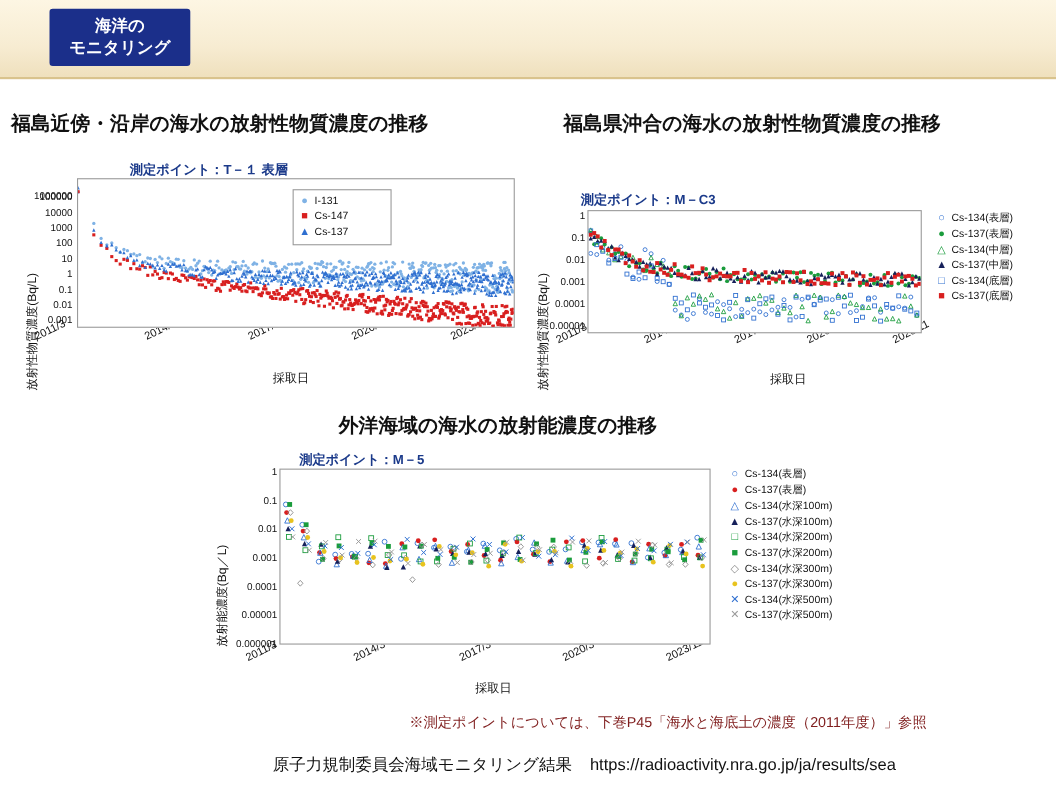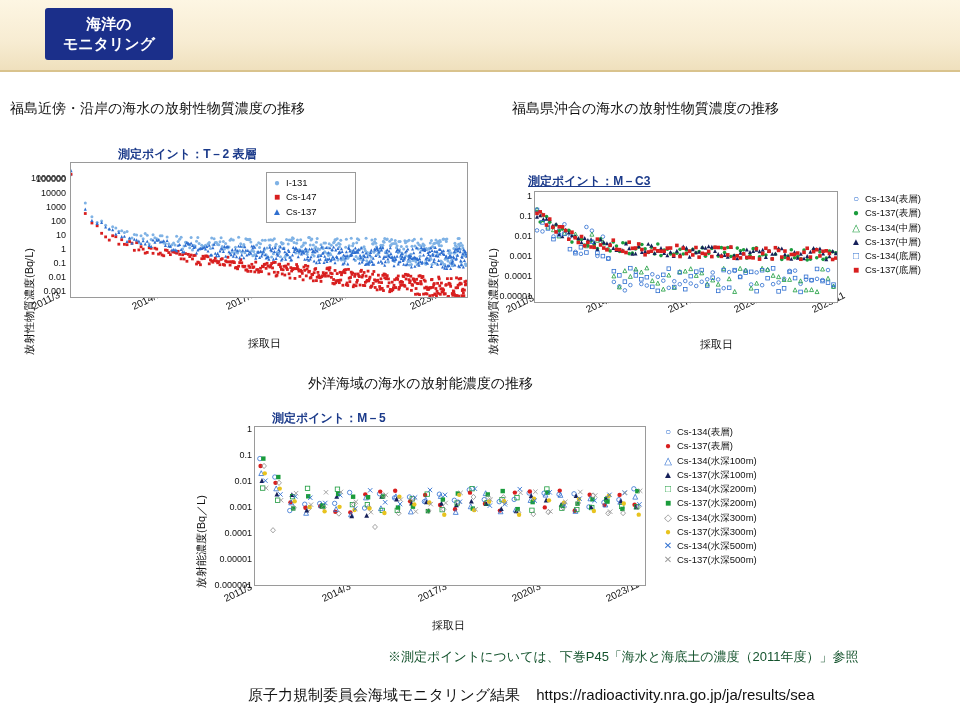--- a/index.html
+++ b/index.html
@@ -35,21 +35,21 @@
   }
   .header-title {
     position: absolute; left: 188px; top: 14px;
     font-size: 30px; font-weight: bold; color: #1a1a1a;
     letter-spacing: 1px;
   }
 
   
   .sec-title {
     position: absolute;
-    font-size: 14px; font-weight: normal; color: #111111;
+    font-size: 18px; font-weight: bold; color: #111111;
     white-space: nowrap;
   }
   #t-left  { left: 10px;  top: 100px; }
   #t-right { left: 512px; top: 100px; }
   #t-bottom{ left: 308px; top: 375px; }
 
   .note-box {
     position: absolute; left: 484px; top: 133px;
     width: 468px; height: 26px;
     border: 1px solid #2f6f2f;
@@ -108,22 +108,22 @@
     padding: 3px 5px;
     font-size: 9.5px; color: #111;
     line-height: 1.5;
   }
   .legend-box.plain { border: none; }
   .legend-row { display: flex; align-items: center; gap: 4px; white-space: nowrap; }
   .lg-mark { width: 10px; text-align: center; font-size: 10px; line-height: 1; }
 
   
   .footnote {
-    position: absolute; left: 388px; top: 648px;
-    font-size: 13px; color: #14532d; white-space: nowrap;
+    position: absolute; left: 372px; top: 648px;
+    font-size: 13px; color: #7f1d1d; white-space: nowrap;
   }
   .source {
     position: absolute; left: 248px; top: 686px;
     font-size: 15px; color: #111; white-space: nowrap;
   }
   .source .url { margin-left: 12px; }
 </style>
 </head>
 <body>
 
@@ -134,21 +134,21 @@
     <span>海洋の</span>
     <span>モニタリング</span>
   </div>
 
   <div class="sec-title" id="t-left">福島近傍・沿岸の海水の放射性物質濃度の推移</div>
   <div class="sec-title" id="t-right">福島県沖合の海水の放射性物質濃度の推移</div>
   <div class="sec-title" id="t-bottom">外洋海域の海水の放射能濃度の推移</div>
 
 
   <div class="chart" id="chart-left">
-    <div class="chart-label" style="left:110px; top:6px;">測定ポイント：T－2 表層</div>
+    <div class="chart-label" style="left:110px; top:6px;">測定ポイント：T－１ 表層</div>
     <div class="axis-title-y" style="left:14px; top:215px;">放射性物質濃度(Bq/L)</div>
     <div class="axis-title-x" style="left:240px; top:196px;">採取日</div>
 
     <div class="tick-y" style="left:0px;  top:20px;  width:58px;margin-top:13px;">1000000</div>
     <div class="tick-y" style="left:0px;  top:34px;  width:58px;">100000</div>
     <div class="tick-y" style="left:0px;  top:48px;  width:58px;">10000</div>
     <div class="tick-y" style="left:0px;  top:62px;  width:58px;">1000</div>
     <div class="tick-y" style="left:0px;  top:76px;  width:58px;">100</div>
     <div class="tick-y" style="left:0px;  top:90px;  width:58px;">10</div>
     <div class="tick-y" style="left:0px;  top:104px; width:58px;">1</div>
@@ -1433,21 +1433,21 @@
           <span>Cs-147</span>
         </div>
       <div class="legend-row">
           <span class="lg-mark" style="color:#2f6fd0">▲</span>
           <span>Cs-137</span>
         </div>
     </div>
   </div>
 
   <div class="chart" id="chart-right">
-    <div class="chart-label" style="left:48px; top:8px;text-decoration:underline;">測定ポイント：M－C3</div>
+    <div class="chart-label" style="left:48px; top:8px;">測定ポイント：M－C3</div>
     <div class="axis-title-y" style="left:6px; top:190px;">放射性物質濃度(Bq/L)</div>
     <div class="axis-title-x" style="left:220px; top:172px;">採取日</div>
 
     <div class="tick-y" style="left:10px; top:26px;  width:42px;">1</div>
     <div class="tick-y" style="left:10px; top:46px;  width:42px;">0.1</div>
     <div class="tick-y" style="left:10px; top:66px;  width:42px;">0.01</div>
     <div class="tick-y" style="left:10px; top:86px;  width:42px;">0.001</div>
     <div class="tick-y" style="left:10px; top:106px; width:42px;">0.0001</div>
     <div class="tick-y" style="left:10px; top:126px; width:42px;">0.00001</div>
 

